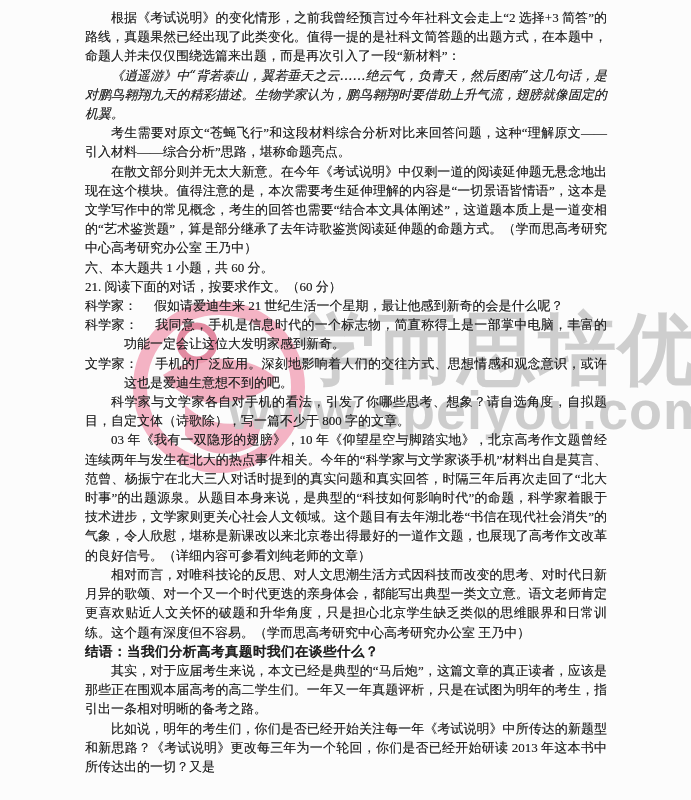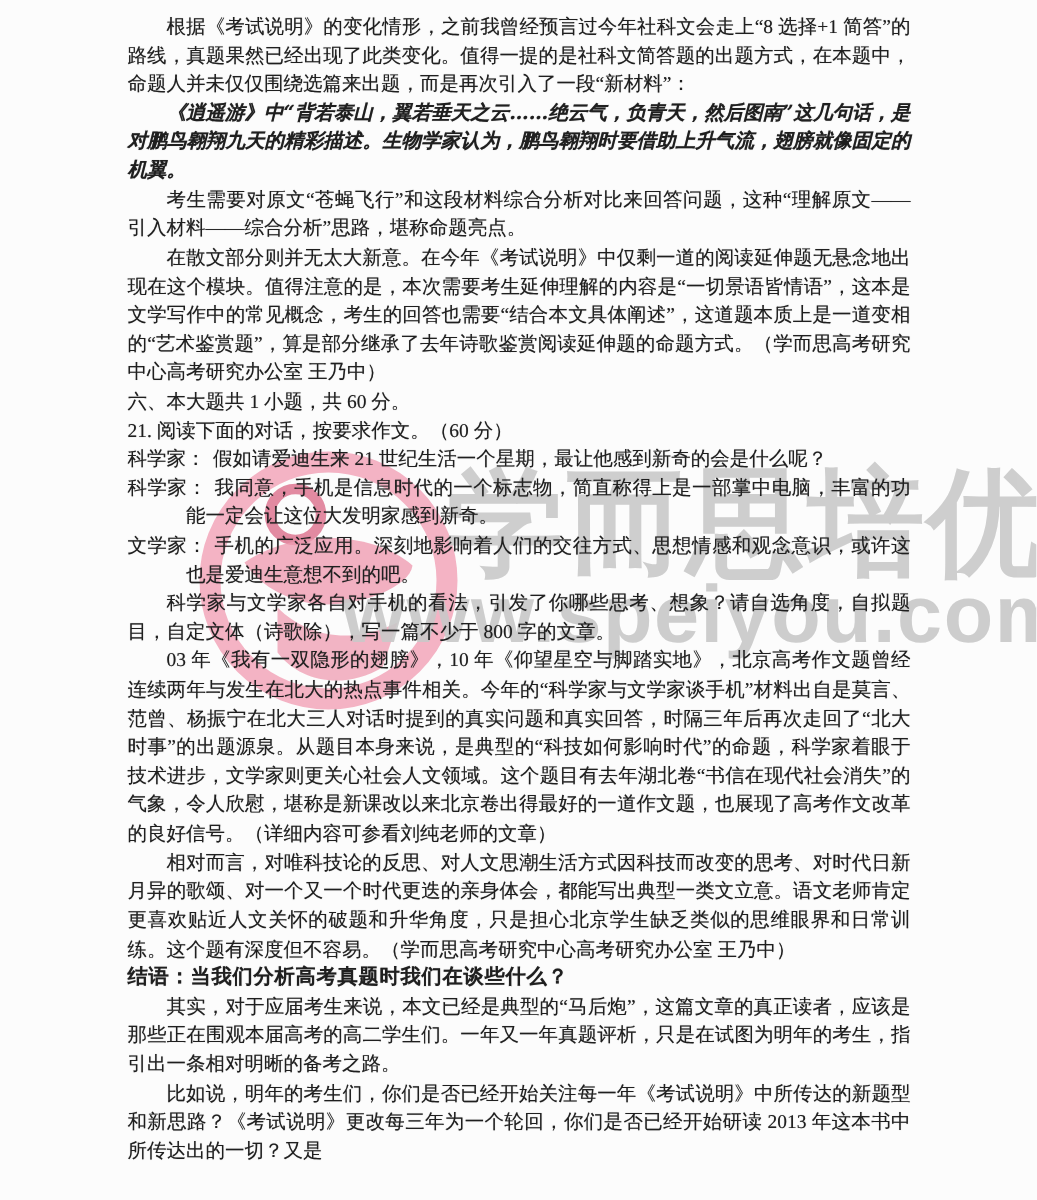--- a/index.html
+++ b/index.html
@@ -34,25 +34,24 @@
     font-size:13px;line-height:19.2px;color:#1f1f1f;
     text-align:justify;
     text-shadow:0 0 .5px rgba(40,40,40,.55);
   }
   .content p{margin:0;}
   .indent{text-indent:2em;}
   .quote{
     text-indent:2em;
     font-style:italic;
     font-family:"DejaVu Serif","Liberation Serif",serif;
-    font-weight:bold;
   }
   .sect{margin-top:13px;}
   .dialog{padding-left:3em;text-indent:-3em;}
-  .dialog .spk{margin-right:5px;}
+  .dialog .spk{margin-right:17px;}
   .h-essay{
     font-weight:700;margin:15px 0 15px 15px;text-indent:0;
     font-family:"DejaVu Sans","Liberation Sans",sans-serif;
     font-size:13.5px;letter-spacing:.5px;
   }
   .h-concl{
     font-weight:700;margin:12px 0 10px 15px;text-indent:0;
     font-family:"DejaVu Sans","Liberation Sans",sans-serif;
     font-size:13.5px;letter-spacing:.5px;
   }
@@ -67,21 +66,21 @@
       <circle cx="96" cy="96" r="79" fill="none" stroke="#f2a9bc" stroke-width="14" opacity="0.88"></circle>
       <circle cx="74" cy="52" r="17" fill="none" stroke="#dd7691" stroke-width="7" opacity="0.85"></circle>
       <path d="M40 84 C72 62 124 62 152 86 C150 100 120 112 94 112 C72 112 50 100 40 84 Z" fill="#ef9cb1" opacity="0.8"></path>
       <path d="M62 114 C82 134 112 139 142 124 L132 154 C107 169 77 164 62 144 Z" fill="#ef9cb1" opacity="0.75"></path>
     </svg>
     <div class="wm-brand">学而思培优</div>
     <div class="wm-url">www.speiyou.com</div>
   </div>
 
   <div class="content">
-    <p class="indent">根据《考试说明》的变化情形，之前我曾经预言过今年社科文会走上“8 选择+1 简答”的路线，真题果然已经出现了此类变化。值得一提的是社科文简答题的出题方式，在本题中，命题人并未仅仅围绕选篇来出题，而是再次引入了一段“新材料”：</p>
+    <p class="indent">根据《考试说明》的变化情形，之前我曾经预言过今年社科文会走上“2 选择+3 简答”的路线，真题果然已经出现了此类变化。值得一提的是社科文简答题的出题方式，在本题中，命题人并未仅仅围绕选篇来出题，而是再次引入了一段“新材料”：</p>
     <p class="quote">《逍遥游》中“背若泰山，翼若垂天之云……绝云气，负青天，然后图南”这几句话，是对鹏鸟翱翔九天的精彩描述。生物学家认为，鹏鸟翱翔时要借助上升气流，翅膀就像固定的机翼。</p>
     <p class="indent">考生需要对原文“苍蝇飞行”和这段材料综合分析对比来回答问题，这种“理解原文——引入材料——综合分析”思路，堪称命题亮点。</p>
     <p class="indent">在散文部分则并无太大新意。在今年《考试说明》中仅剩一道的阅读延伸题无悬念地出现在这个模块。值得注意的是，本次需要考生延伸理解的内容是“一切景语皆情语”，这本是文学写作中的常见概念，考生的回答也需要“结合本文具体阐述”，这道题本质上是一道变相的“艺术鉴赏题”，算是部分继承了去年诗歌鉴赏阅读延伸题的命题方式。（学而思高考研究中心高考研究办公室 王乃中）</p>
 
     <p class="sect">六、本大题共 1 小题，共 60 分。</p>
     <p>21. 阅读下面的对话，按要求作文。（60 分）</p>
 
     <p class="dialog"><span class="spk">科学家：</span><span>假如请爱迪生来 21 世纪生活一个星期，最让他感到新奇的会是什么呢？</span></p>
     <p class="dialog"><span class="spk">科学家：</span><span>我同意，手机是信息时代的一个标志物，简直称得上是一部掌中电脑，丰富的功能一定会让这位大发明家感到新奇。</span></p>
     <p class="dialog"><span class="spk">文学家：</span><span>手机的广泛应用。深刻地影响着人们的交往方式、思想情感和观念意识，或许这也是爱迪生意想不到的吧。</span></p>

